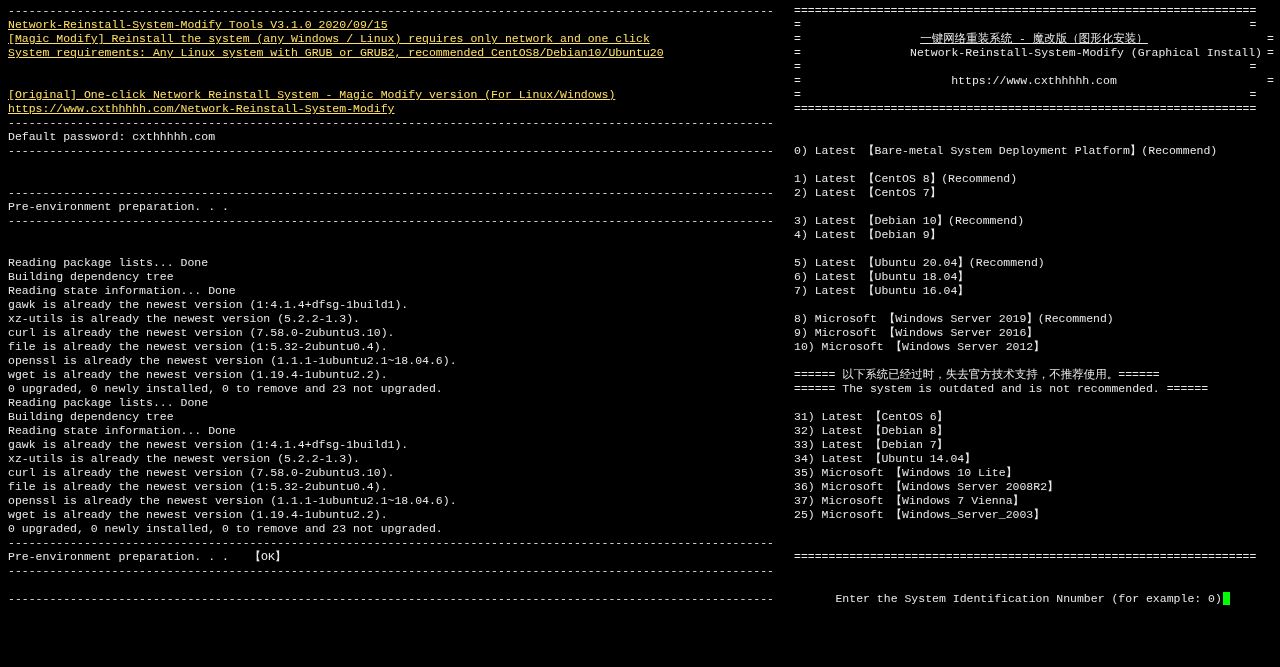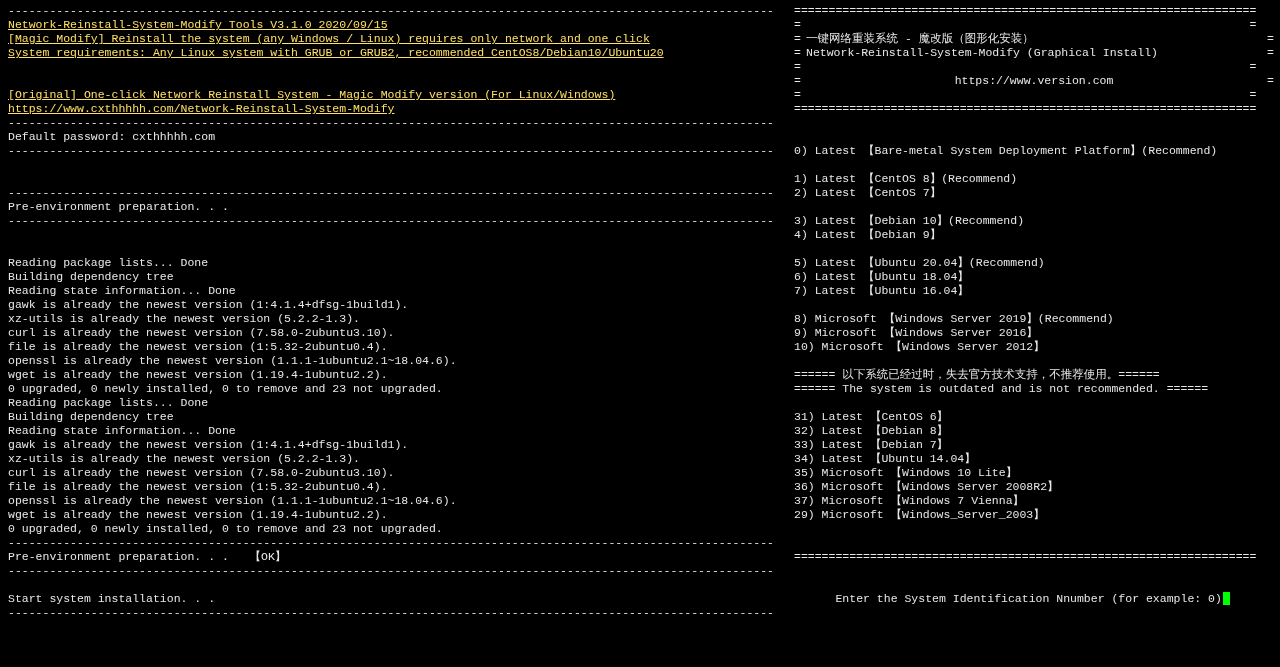--- a/index.html
+++ b/index.html
@@ -84,41 +84,40 @@
         <div class="line">curl is already the newest version (7.58.0-2ubuntu3.10).</div>
         <div class="line">file is already the newest version (1:5.32-2ubuntu0.4).</div>
         <div class="line">openssl is already the newest version (1.1.1-1ubuntu2.1~18.04.6).</div>
         <div class="line">wget is already the newest version (1.19.4-1ubuntu2.2).</div>
         <div class="line">0 upgraded, 0 newly installed, 0 to remove and 23 not upgraded.</div>
       </div>
     <div class="dash">---------------------------------------------------------------------------------------------------------------</div>
     <div class="line">Pre-environment preparation. . .   【OK】</div>
     <div class="dash">---------------------------------------------------------------------------------------------------------------</div>
     <div class="line">&nbsp;</div>
-    <div class="line">Start system installation. . .</div>
     <div class="dash">---------------------------------------------------------------------------------------------------------------</div>
   </div>
 
   <div class="right">
     <div class="eqline">===================================================================</div>
     <div class="eqline">=                                                                 =</div>
     <div class="row">
       <span style="width:12px;">=</span>
-      <span style="flex:1;">一键网络重装系统 - 魔改版（图形化安装）</span>
+      <span style="flex:1;text-align:center;text-decoration:underline;">一键网络重装系统 - 魔改版（图形化安装）</span>
       <span style="width:12px;text-align:right;">=</span>
     </div>
     <div class="row">
       <span style="width:12px;">=</span>
-      <span style="flex:1;text-align:left;">Network-Reinstall-System-Modify (Graphical Install)</span>
+      <span style="flex:1;text-align:right;">Network-Reinstall-System-Modify (Graphical Install)</span>
       <span style="width:12px;text-align:right;">=</span>
     </div>
     <div class="eqline">=                                                                 =</div>
     <div class="row">
       <span style="width:12px;">=</span>
-      <span style="flex:1;text-align:center;">https://www.version.com</span>
+      <span style="flex:1;text-align:center;">https://www.cxthhhhh.com</span>
       <span style="width:12px;text-align:right;">=</span>
     </div>
     <div class="eqline">=                                                                 =</div>
     <div class="eqline">===================================================================</div>
     <div class="line">&nbsp;</div>
     <div class="line">&nbsp;</div>
     <div id="options-block">
         <div class="line">0) Latest 【Bare-metal System Deployment Platform】(Recommend)</div>
         <div class="line">&nbsp;</div>
         <div class="line">1) Latest 【CentOS 8】(Recommend)</div>
@@ -138,21 +137,21 @@
         <div class="line">====== 以下系统已经过时，失去官方技术支持，不推荐使用。======</div>
         <div class="line">====== The system is outdated and is not recommended. ======</div>
         <div class="line">&nbsp;</div>
         <div class="line">31) Latest 【CentOS 6】</div>
         <div class="line">32) Latest 【Debian 8】</div>
         <div class="line">33) Latest 【Debian 7】</div>
         <div class="line">34) Latest 【Ubuntu 14.04】</div>
         <div class="line">35) Microsoft 【Windows 10 Lite】</div>
         <div class="line">36) Microsoft 【Windows Server 2008R2】</div>
         <div class="line">37) Microsoft 【Windows 7 Vienna】</div>
-        <div class="line">29) Microsoft 【Windows_Server_2003】</div>
+        <div class="line">25) Microsoft 【Windows_Server_2003】</div>
         <div class="line">&nbsp;</div>
       </div>
     <div class="line">&nbsp;</div>
     <div class="eqline">===================================================================</div>
     <div class="line">&nbsp;</div>
     <div class="line">
       <span>Enter the System Identification Nnumber (for example: 0)</span><span class="cursor"></span>
     </div>
   </div>
 </div>

